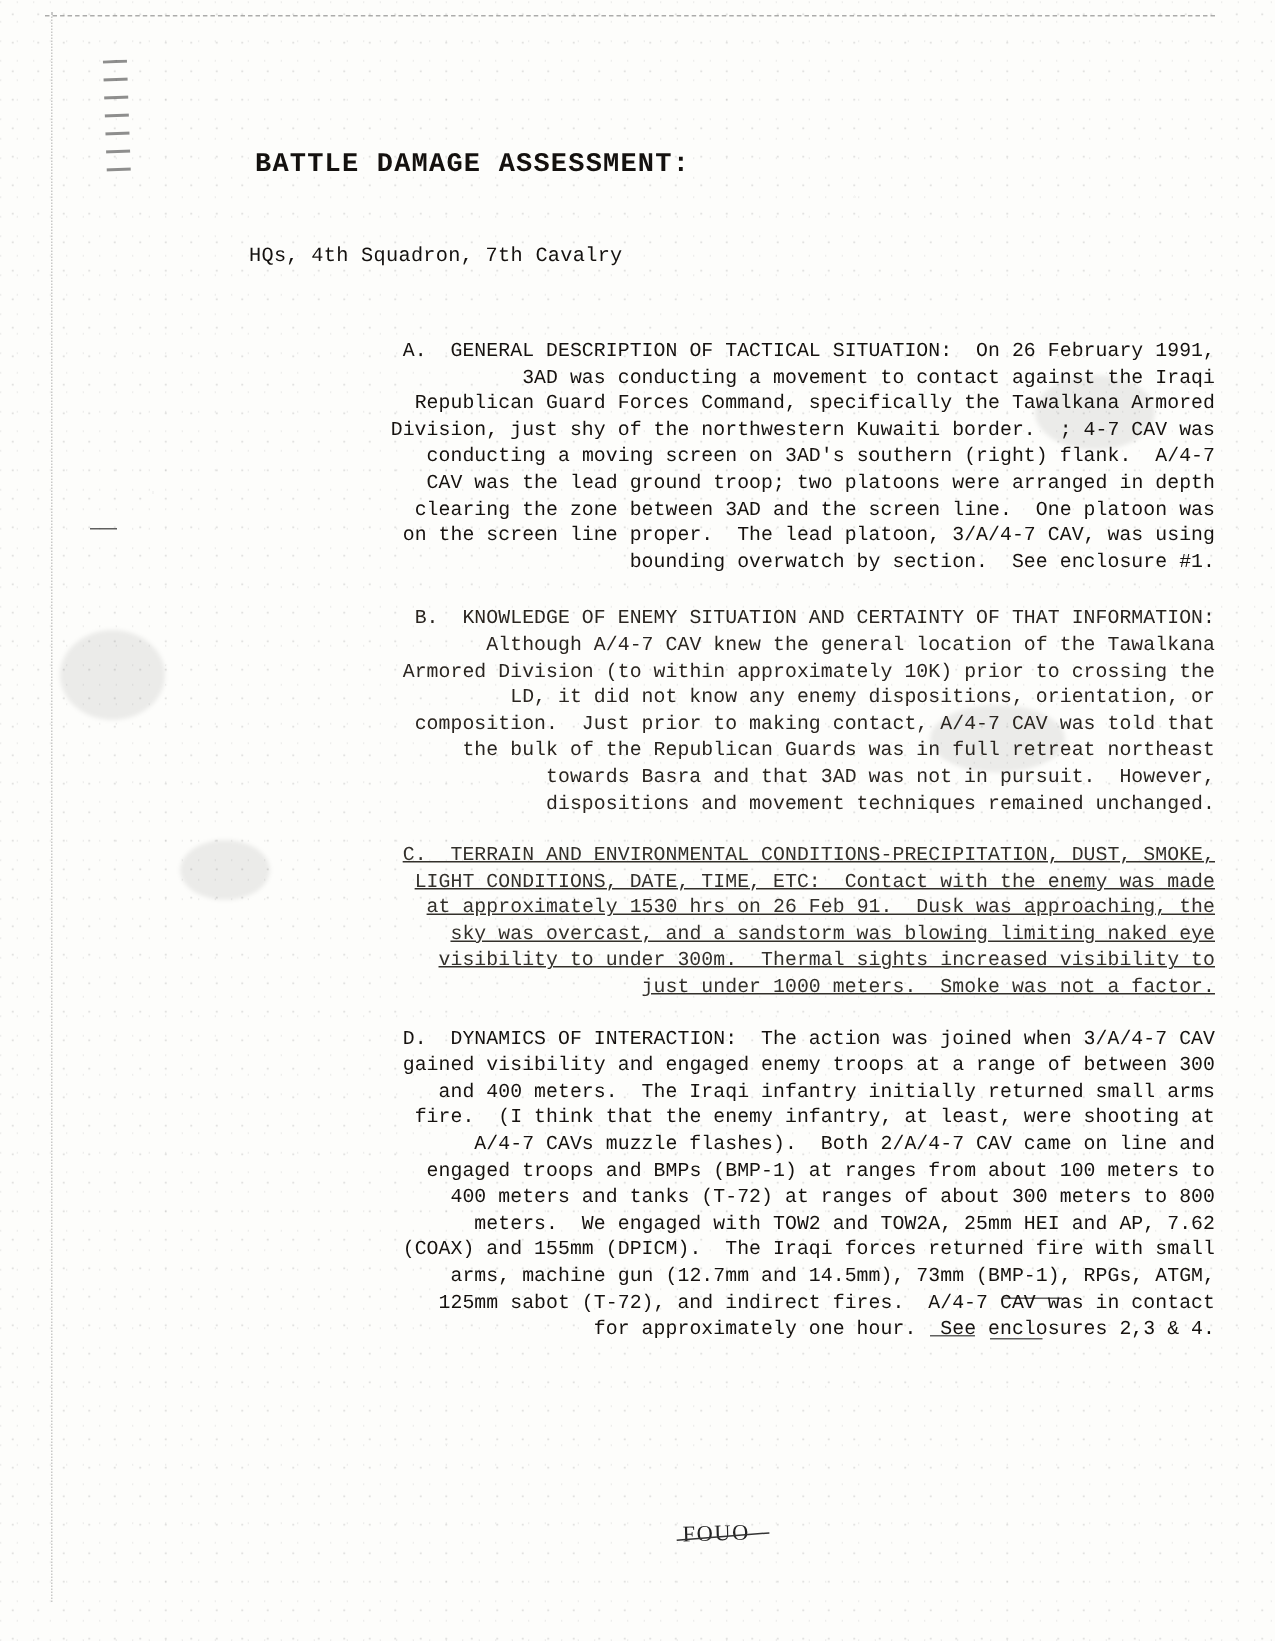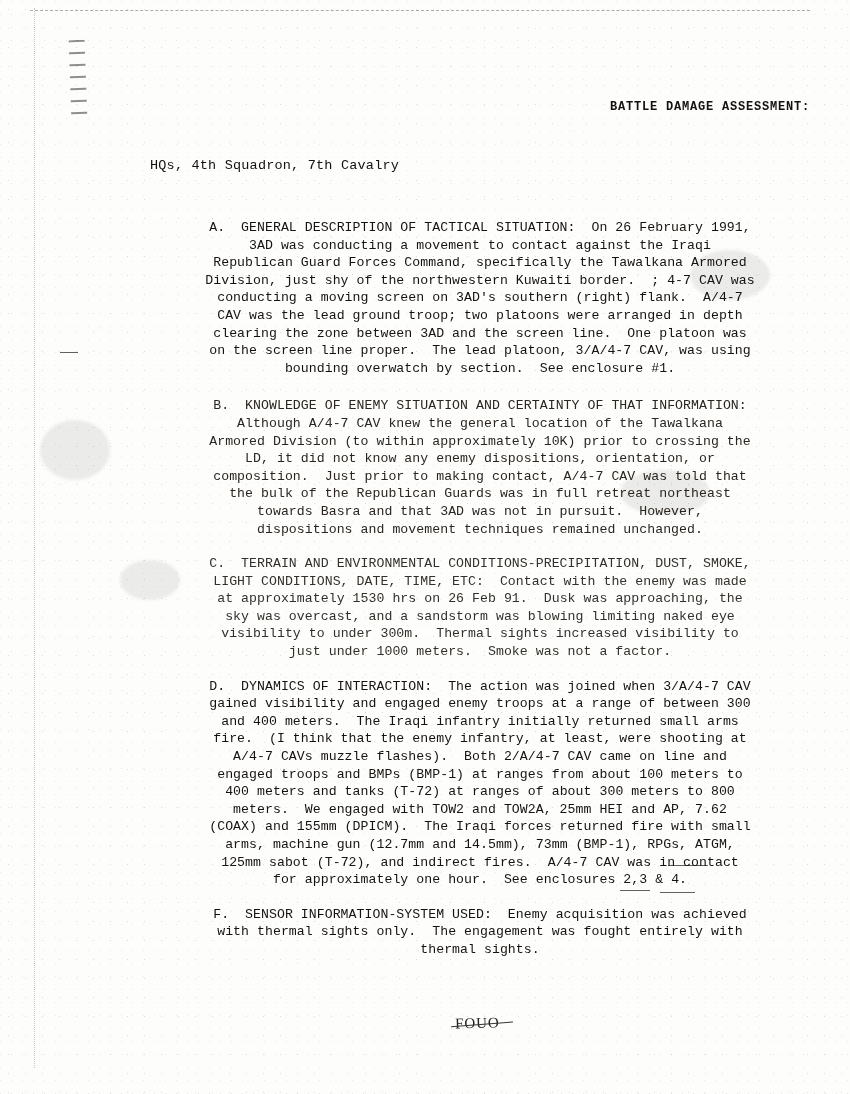--- a/index.html
+++ b/index.html
@@ -67,48 +67,48 @@
   }
 
   .doc {
     position: absolute;
     left: 150px;
     top: 100px;
     width: 660px;
   }
 
   .title {
-    text-align: right;
-    font-size: 12px;
+    text-align: left;
+    font-size: 18px;
     letter-spacing: .8px;
     color: #14110f;
     margin: 0 0 44px 0;
     padding-left: 20px;
   }
 
   .unit {
     font-size: 13.5px;
     color: #14110f;
     letter-spacing: .2px;
-    margin: 0 0 46px 0;
+    margin: 0 0 46px 16px;
   }
 
   .para {
     font-size: 13.2px;
     line-height: 17.6px;
     color: #16120f;
     letter-spacing: .05px;
     margin: 0 0 17px 0;
     white-space: pre-wrap;
-    text-align: center;
+    text-align: right;
   }
 
   
   .para.faint { color: #2a2520; margin-top: 20px; }
-  .para.fainter { color: #33302b; }
+  .para.fainter { color: #33302b; text-decoration: underline; }
 
   
   .smudge {
     position: absolute;
     pointer-events: none;
     background: rgba(0,0,0,.07);
     border-radius: 50%;
     filter: blur(1.5px);
   }
 
@@ -189,19 +189,16 @@
 and 400 meters.  The Iraqi infantry initially returned small arms
 fire.  (I think that the enemy infantry, at least, were shooting at
 A/4-7 CAVs muzzle flashes).  Both 2/A/4-7 CAV came on line and
 engaged troops and BMPs (BMP-1) at ranges from about 100 meters to
 400 meters and tanks (T-72) at ranges of about 300 meters to 800
 meters.  We engaged with TOW2 and TOW2A, 25mm HEI and AP, 7.62
 (COAX) and 155mm (DPICM).  The Iraqi forces returned fire with small
 arms, machine gun (12.7mm and 14.5mm), 73mm (BMP-1), RPGs, ATGM,
 125mm sabot (T-72), and indirect fires.  A/4-7 CAV was in contact
 for approximately one hour.  See enclosures 2,3 &amp; 4.</p>
-    <p class="para">F.  SENSOR INFORMATION-SYSTEM USED:  Enemy acquisition was achieved
-with thermal sights only.  The engagement was fought entirely with
-thermal sights.</p>
   </div>
 
   <div class="footer-mark">FOUO</div>
 </div>
 
 </body></html>

